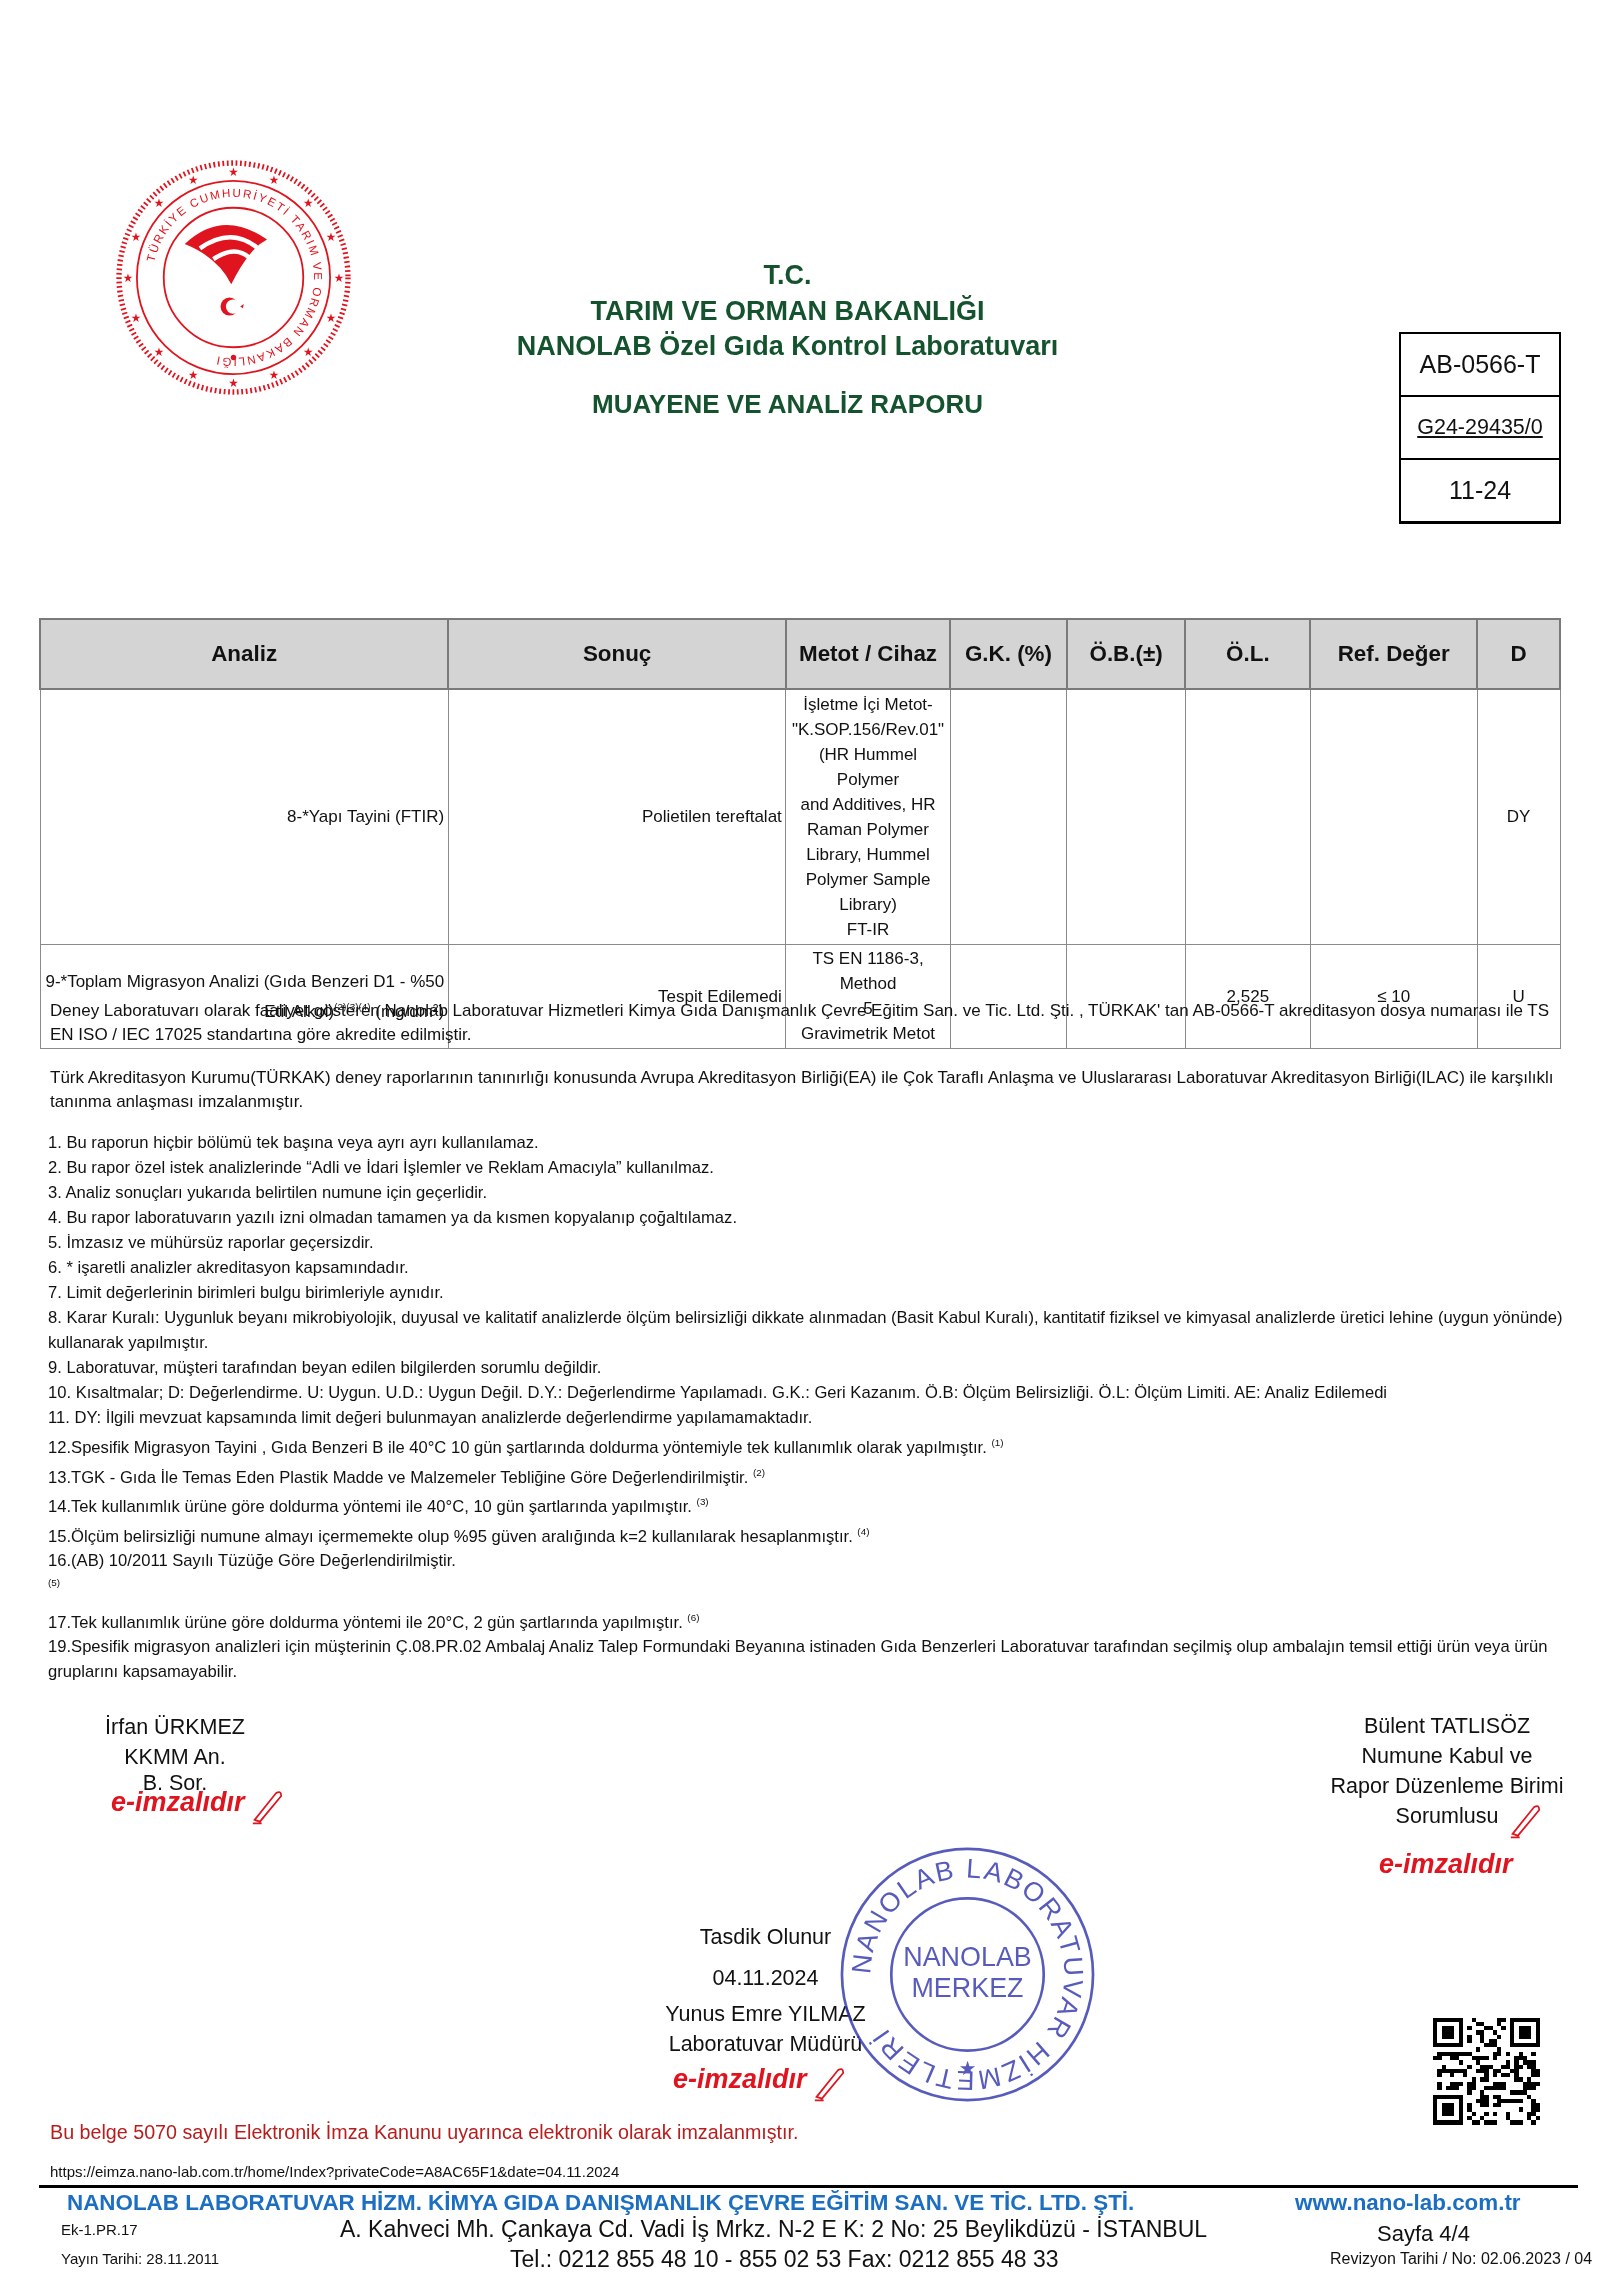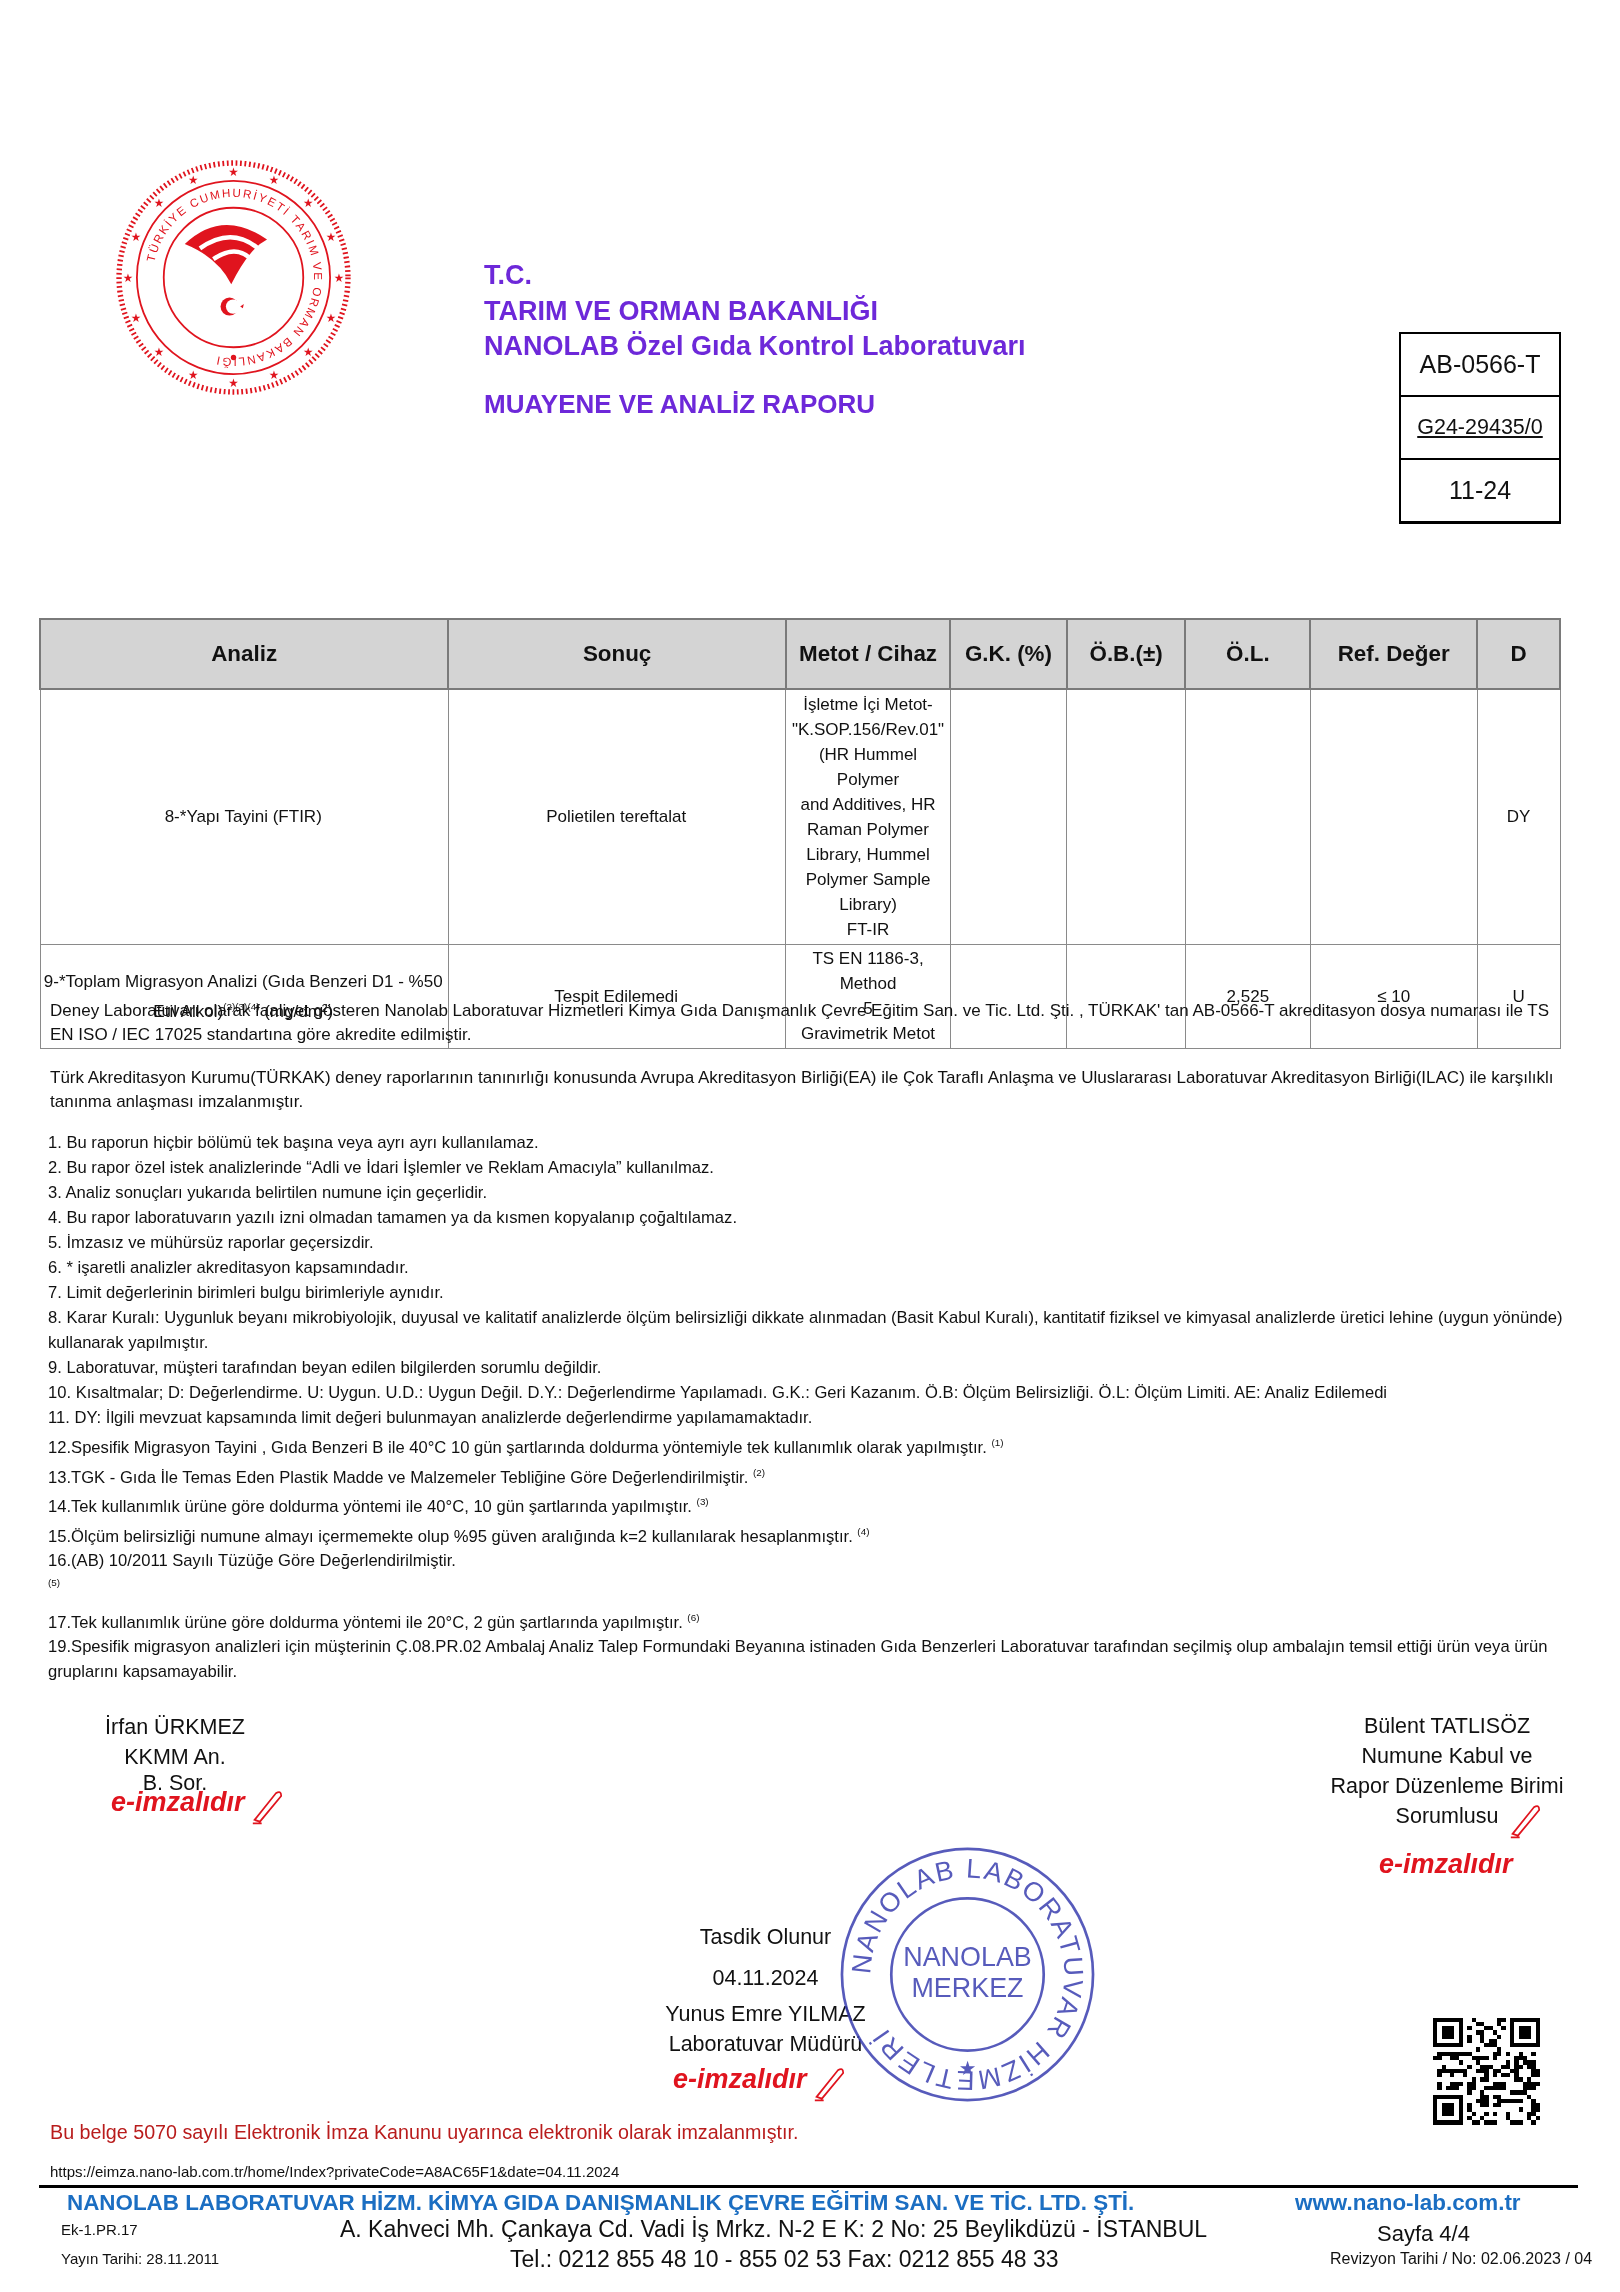--- a/index.html
+++ b/index.html
@@ -2,35 +2,35 @@
 <html style="font-size:14.3px"><head>
 <meta charset="utf-8">
 <style>
   html, body { margin:0; padding:0; background:#ffffff; }
   body { width:1620px; height:2293px; position:relative; overflow:hidden;
          font-family:"Liberation Sans", sans-serif; color:#111; }
   .abs { position:absolute; }
   
   #logo { left:115px; top:159px; width:237px; height:237px; }
   
-  .title { position:absolute; left:484px; width:663px; font-weight:bold; color:#6d28d9; }
+  .title { position:absolute; left:456px; width:663px; text-align:center; font-weight:bold; color:#14532d; }
   #t1 { top:260px; font-size:27px; }
   #t2 { top:296px; font-size:27px; }
   #t3 { top:331px; font-size:27px; }
   #t4 { top:389px; font-size:26px; }
   
   #refbox { left:1399px; top:332px; width:158px; border:2.7px solid #000; border-bottom-width:3.6px; }
   #refbox div { height:61px; display:flex; align-items:center; justify-content:center; border-bottom:2.7px solid #000; font-size:25px; }
   #refbox div:last-child { border-bottom:none; }
   #refbox div.small { font-size:21.5px;text-decoration:underline; }
   
   #results { position:absolute; left:39px; top:618px; width:1522px; border-collapse:collapse; font-size:17px; }
   #results th { background:#d4d4d4; font-size:22.4px; font-weight:bold; height:66px; border:2.7px solid #7a7a7a; text-align:center; }
   #results td { border:1.8px solid #8a8a8a; text-align:center; vertical-align:middle; padding:1.8px 3.6px; line-height:25px; }
-  #results td.left { text-align:center; padding-left:1.8px; }
+  #results td.left { text-align:right; padding-left:1.8px; }
   #results td.method { white-space:pre-line; }
   sup { font-size:9.9px; }
   
   .para { position:absolute; left:50px; width:1522px; font-size:17px; line-height:24px; }
   #notes { position:absolute; left:48px; top:1130px; width:1531px; font-size:16.6px; line-height:25px; }
   #notes div { white-space:nowrap; }
   #notes .wrap { white-space:normal; }
   
   .sig { position:absolute; text-align:center; font-size:21.5px; line-height:30px; }
   .esig { color:#e0141e; font-style:italic; font-weight:bold; font-size:27px; }

